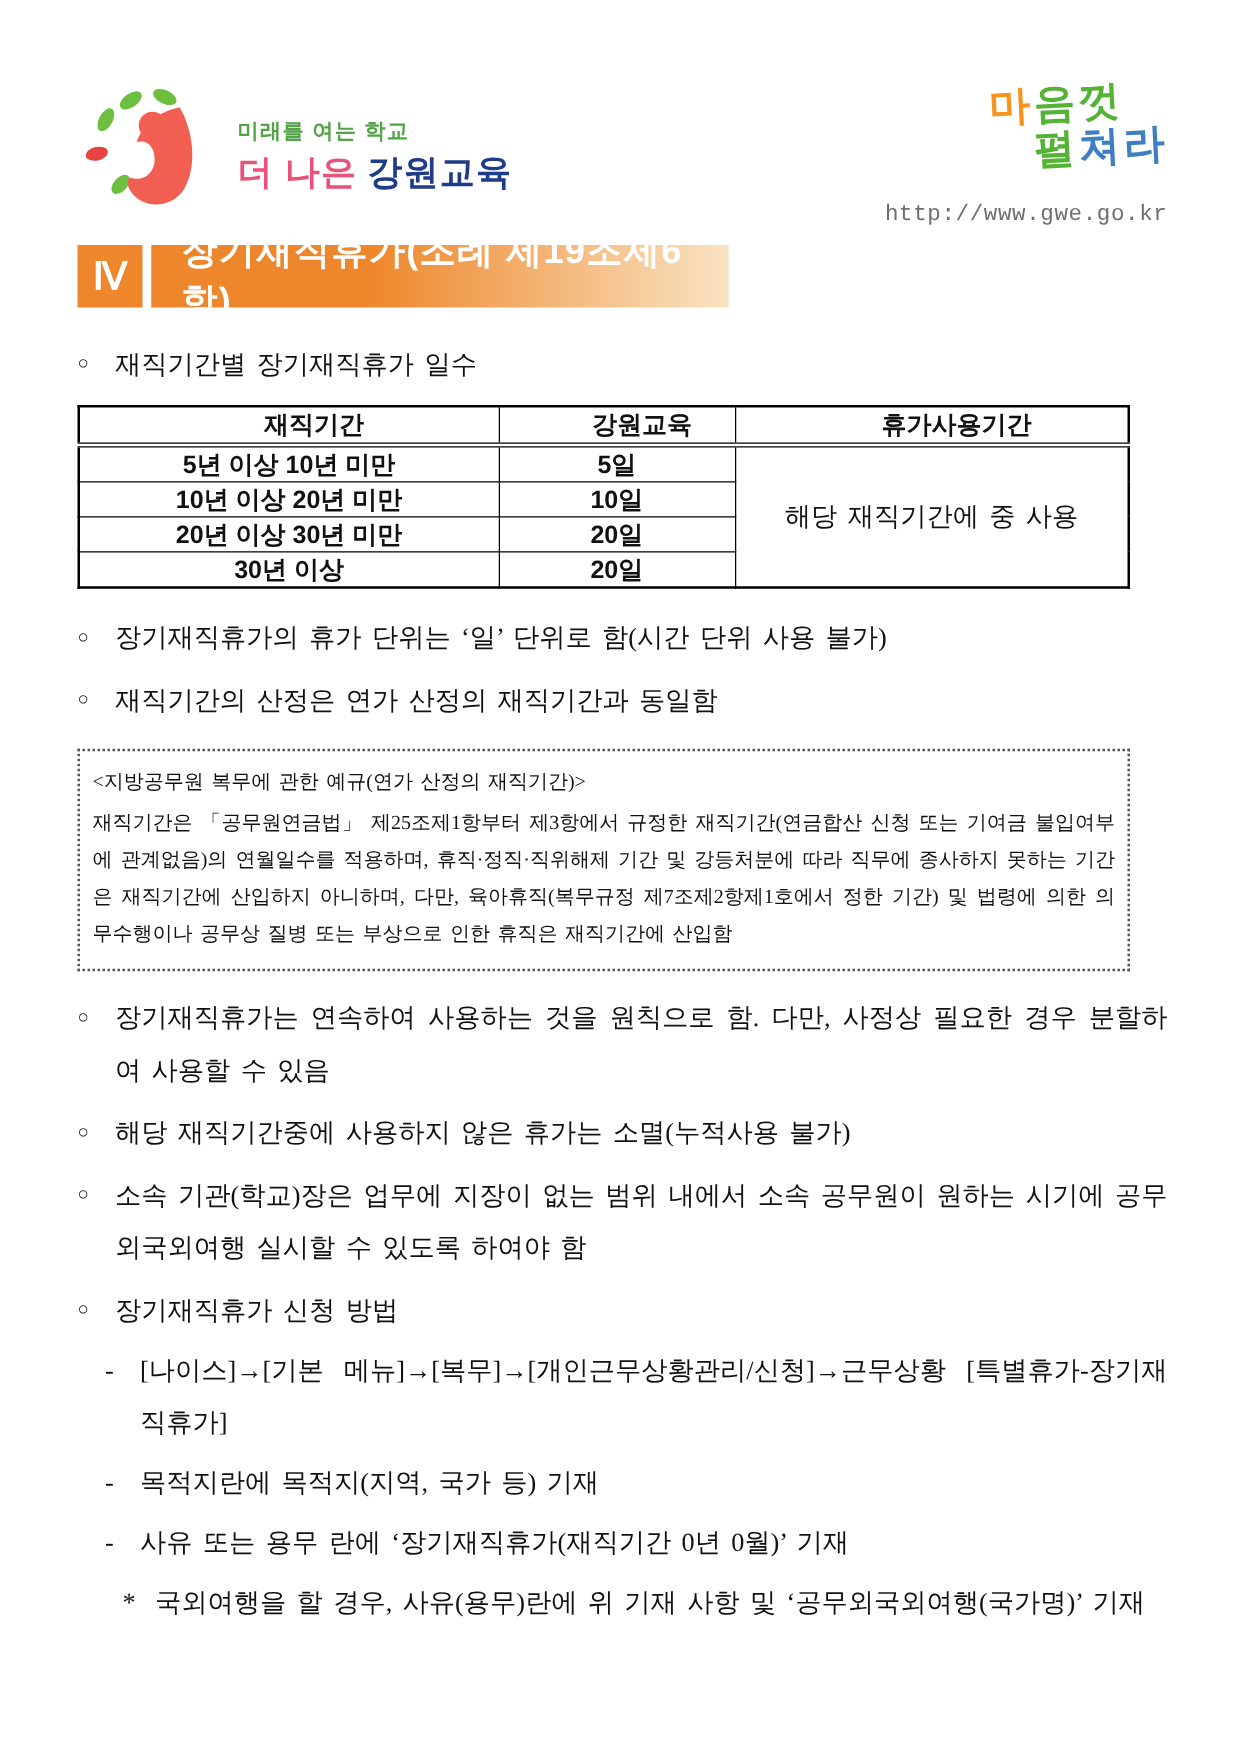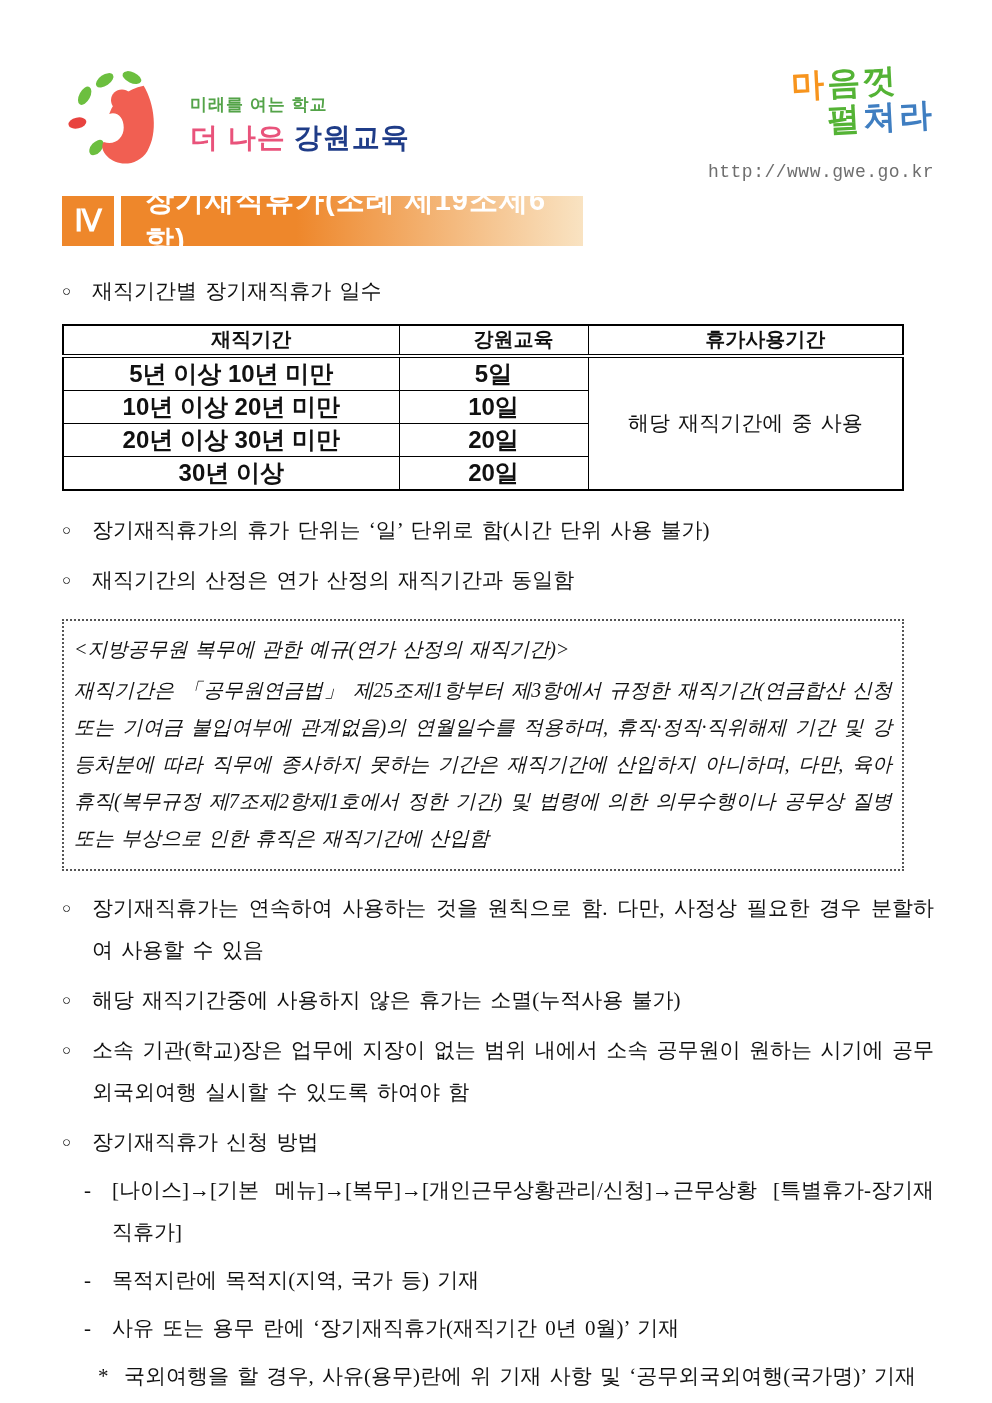--- a/index.html
+++ b/index.html
@@ -54,26 +54,26 @@
   .sub{margin-left:22px;margin-top:6px;}
   .sub .m{flex:0 0 28px;}
   .star{margin-left:36px;}
   .star .m{flex:0 0 26px;}
 
   
   table.leave{width:842px;margin-top:12px;border-collapse:collapse;border:2px solid #000;
     font-family:"Liberation Sans",sans-serif;}
   table.leave th{border:1px solid #000;border-bottom:4px double #000;height:31px;
     font-size:20px;font-weight:bold;text-align:center;padding-left:40px;}
-  table.leave td{border:1px solid #000;height:26px;font-size:24px;text-align:center;font-weight:600;}
+  table.leave td{border:1px solid #000;height:26px;font-size:20px;text-align:center;font-weight:600;}
   table.leave td.usage{font-family:"Liberation Serif",serif;font-weight:normal;font-size:21px;word-spacing:3px;}
 
   
   .note-box{width:842px;margin-top:18px;border:2px dotted #555;padding:10px 10px 12px 10px;
-    font-size:20px;line-height:1.85;word-spacing:2px;font-style:italic;}
+    font-size:16px;line-height:1.85;word-spacing:2px;}
   .note-title{display:block;}
   .note-body{display:block;text-align:justify;margin-top:4px;}
 </style>
 </head>
 <body>
 
 <div class="page">
 
   <div class="header-row">
     <div class="logo-left">

